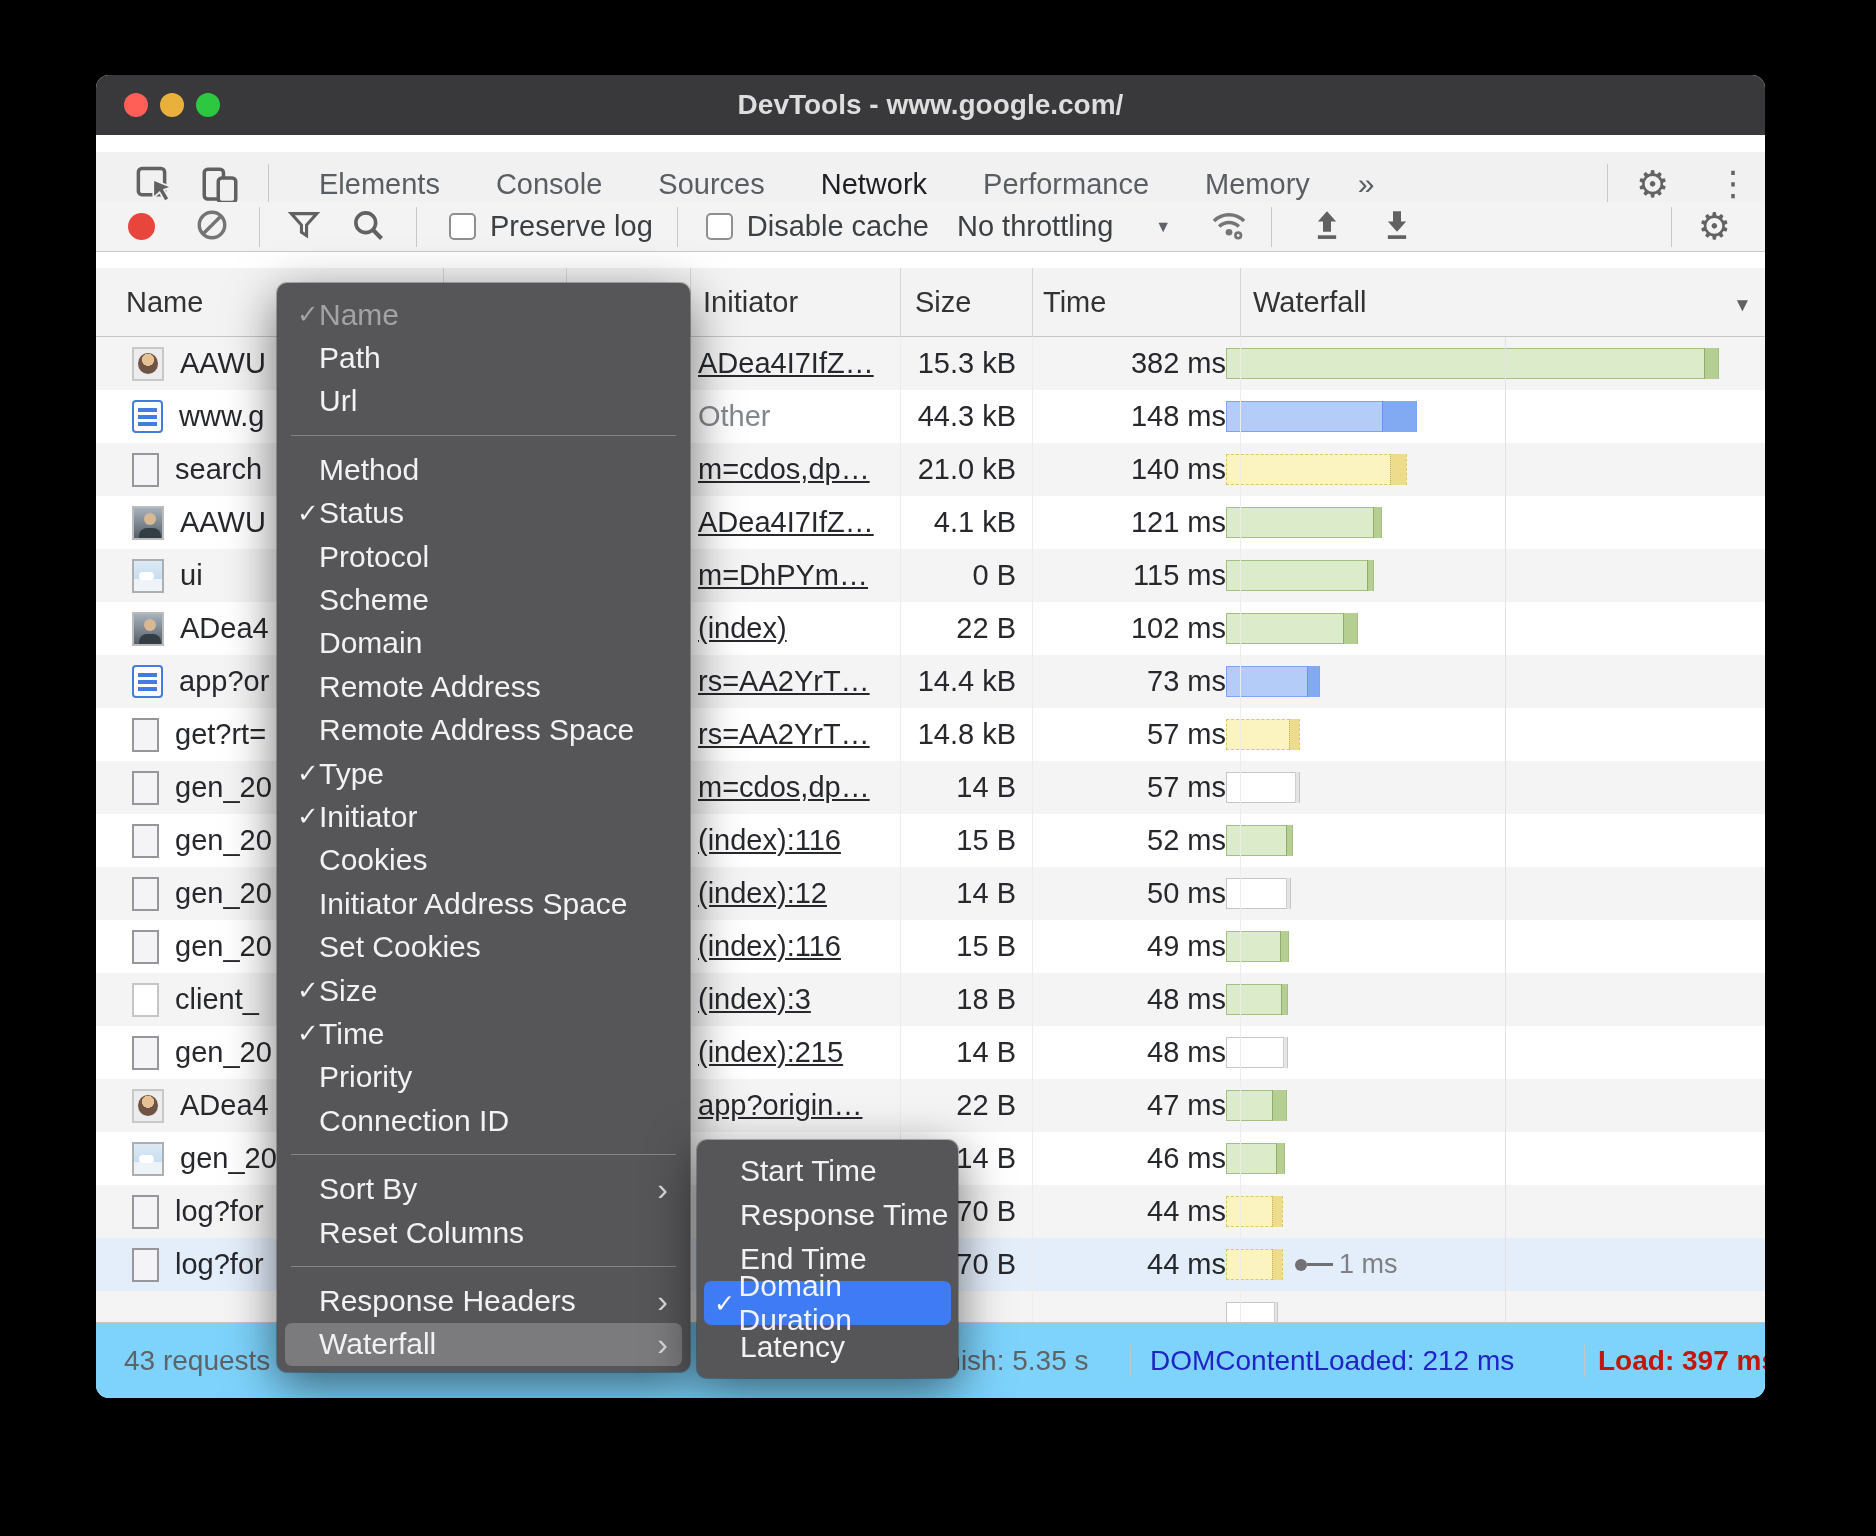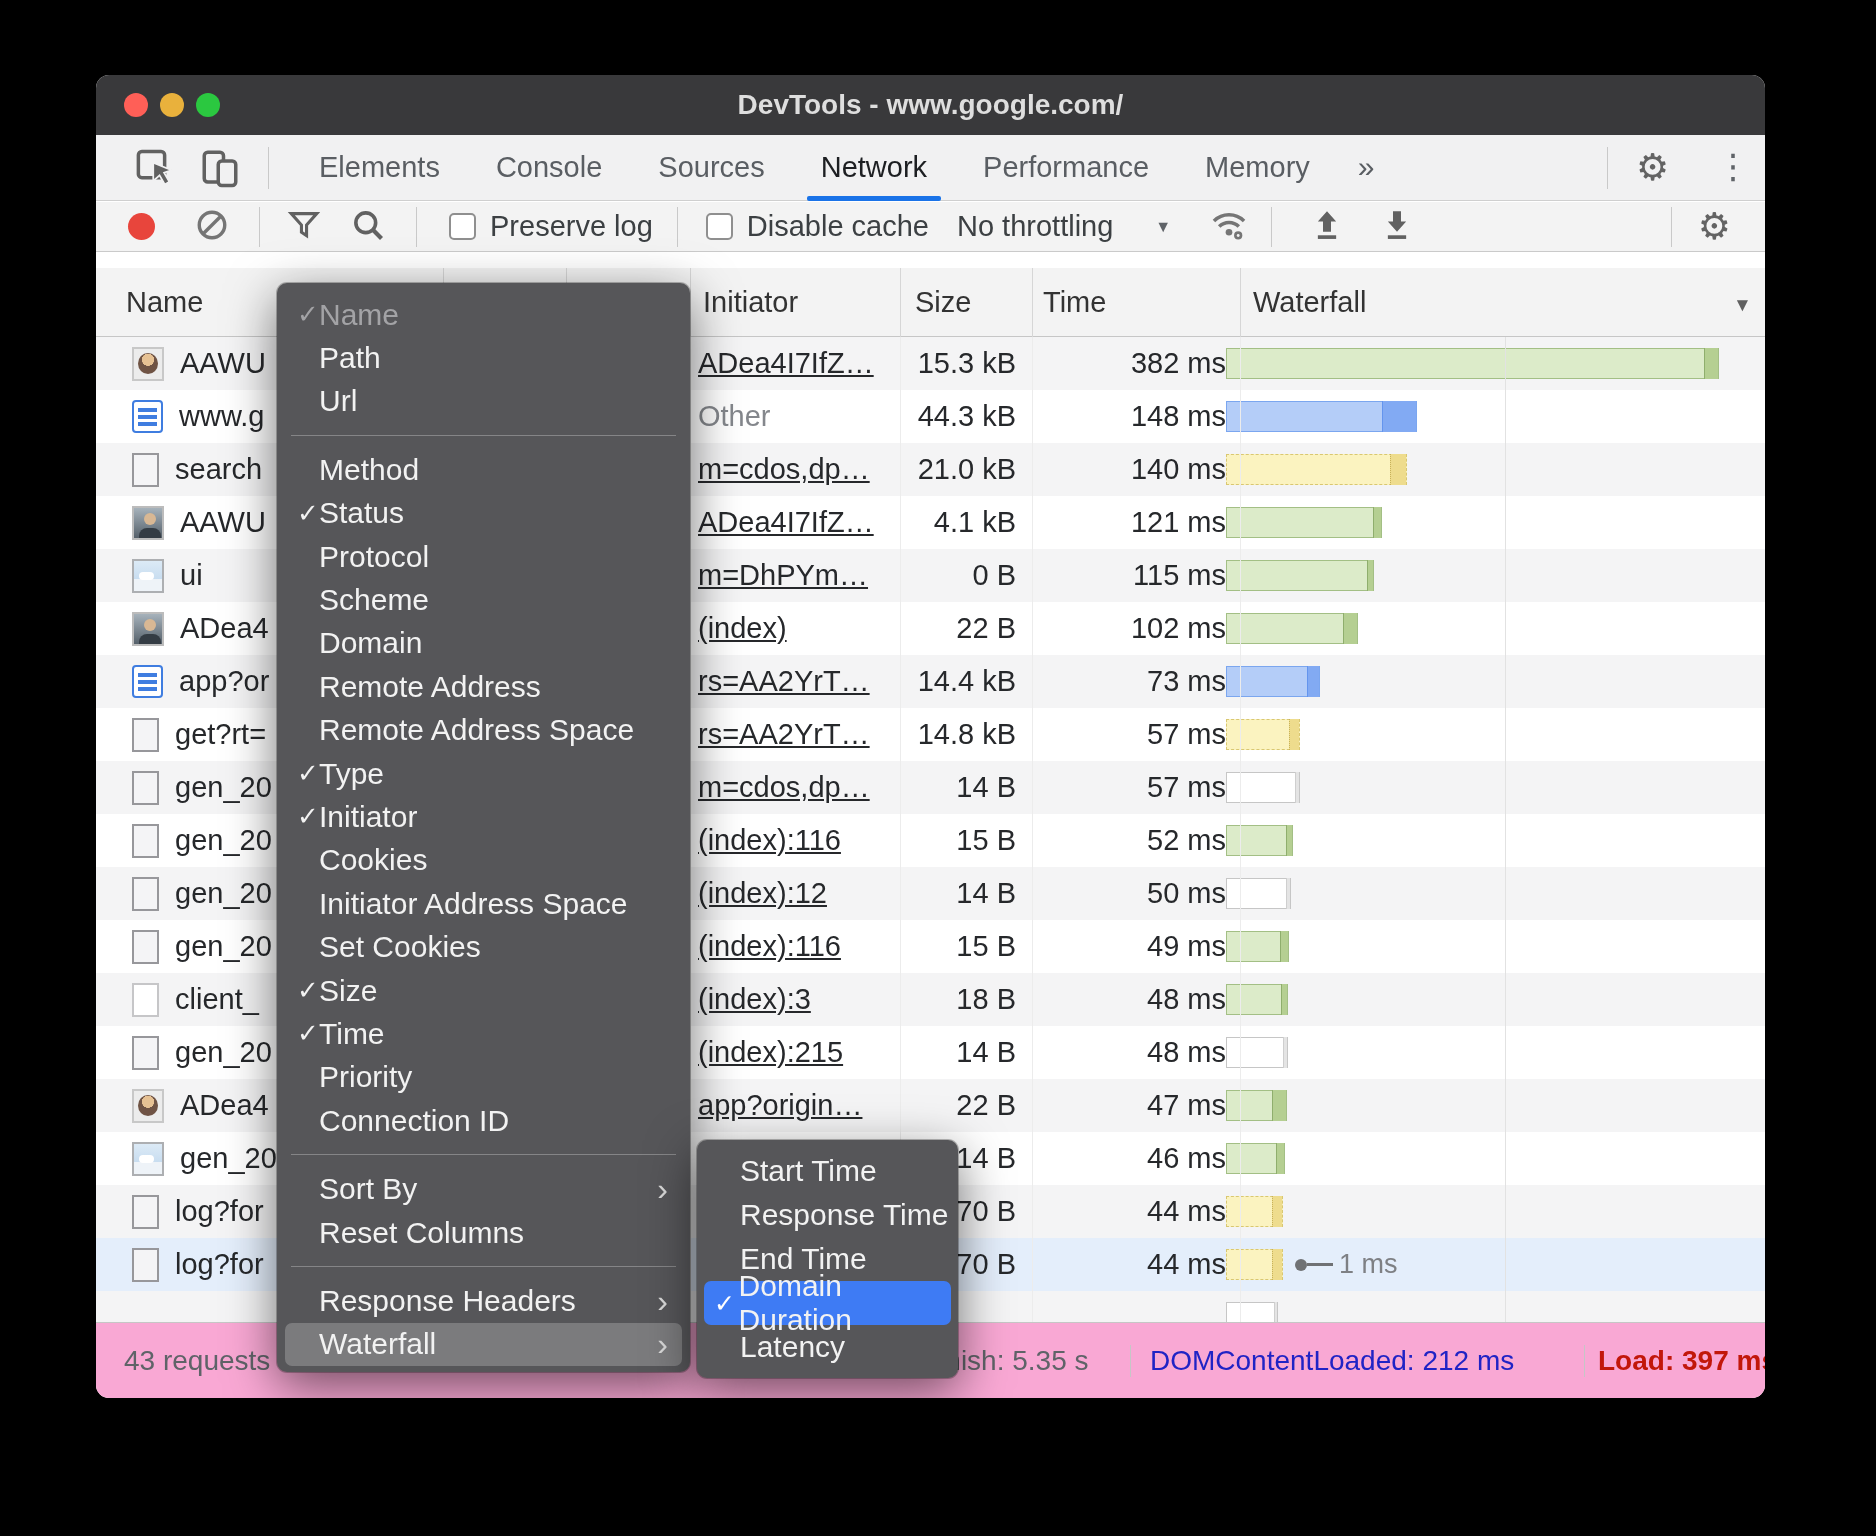--- a/index.html
+++ b/index.html
@@ -8,21 +8,21 @@
   .window{position:absolute;left:96px;top:75px;width:1669px;height:1323px;background:#fff;
     border-radius:13px;overflow:hidden;box-shadow:0 35px 110px rgba(0,0,0,.85);}
   
   .titlebar{position:absolute;left:0;top:0;right:0;height:60px;background:#39393b;display:flex;align-items:center;justify-content:center;}
   .title{color:#dedede;font-size:28px;font-weight:bold;}
   .tl{position:absolute;top:18px;width:24px;height:24px;border-radius:50%;}
   .tl.red{left:28px;background:#ff5f57;}
   .tl.yel{left:64px;background:#e9b13c;}
   .tl.grn{left:100px;background:#2bc840;}
   
-  .tabbar{position:absolute;left:0;top:60px;right:0;height:66px;background:#f1f1f2;border-bottom:1px solid #cfcfcf;}
+  .tabbar{position:absolute;left:0;top:77px;right:0;height:66px;background:#f1f1f2;border-bottom:1px solid #cfcfcf;}
   .tabbar svg{display:block;}
   .tb-ic{position:absolute;top:12px;}
   .insp{left:38px;} .dev{left:102px;}
   .vdiv{position:absolute;top:12px;width:1px;height:42px;background:#c9c9c9;}
   .tabs{position:absolute;left:195px;top:0;height:66px;display:flex;}
   .tab{position:relative;height:66px;line-height:64px;padding:0 28px;font-size:29px;color:#5a5e63;cursor:pointer;}
   .tab.active{color:#1d1f22;}
   .tab.active::after{content:"";position:absolute;left:14px;right:14px;bottom:0;height:5px;background:#1a73e8;border-radius:2px;}
   .tab-more{font-size:30px;color:#5a5e63;line-height:64px;padding:0 20px;}
   .gear{font-size:37px;color:#636363;line-height:1;}
@@ -78,21 +78,21 @@
   .blue-doc i{display:block;height:4px;background:#3f7de0;}
   .img-ico{width:32px;height:34px;border:2px solid #adafb2;background:linear-gradient(180deg,#dceaf6 0%,#c8ddf0 60%,#eef3f8 61%);position:relative;}
   .img-ico::after{content:"";position:absolute;left:5px;top:11px;width:15px;height:8px;background:#fff;border-radius:8px;}
   .avatar1{width:32px;height:34px;border:2px solid #c8c8c8;background:#ececec;position:relative;}
   .avatar1::after{content:"";position:absolute;left:4px;top:4px;width:20px;height:21px;border-radius:50%;
     background:radial-gradient(circle at 50% 32%,#e6c193 34%,#6f5344 36%);}
   .avatar2{width:32px;height:34px;border:2px solid #bcbcbc;background:linear-gradient(180deg,#a6b2bb,#55606a);position:relative;}
   .avatar2::after{content:"";position:absolute;left:10px;top:5px;width:12px;height:12px;border-radius:50%;background:#d9b894;}
   .avatar2::before{content:"";position:absolute;left:5px;bottom:0;width:22px;height:10px;border-radius:8px 8px 0 0;background:#343c44;}
   
-  .statusbar{position:absolute;left:0;right:0;top:1247px;height:76px;background:#f9a8d4;border-top:1px solid #c6c6c6;}
+  .statusbar{position:absolute;left:0;right:0;top:1247px;height:76px;background:#7dd3fc;border-top:1px solid #c6c6c6;}
   .sb{position:absolute;top:0;height:76px;line-height:76px;font-size:28px;color:#5f6368;white-space:nowrap;}
   .sb-sep{position:absolute;top:22px;width:1px;height:32px;background:#c6c6c6;}
   .sb.blue{color:#2023c5;}
   .sb.red{color:#c2170a;font-weight:bold;}
   
   .ctx{position:absolute;left:181px;top:208px;width:413px;height:1089px;background:#565659;border-radius:10px;
     box-shadow:0 14px 50px rgba(0,0,0,.55), 0 0 0 1px rgba(0,0,0,.25);z-index:40;padding:10px 0;display:flex;flex-direction:column;}
   .mi{height:43.4px;display:flex;align-items:center;margin:0 8px;border-radius:7px;flex:0 0 auto;}
   .mi .chk{width:34px;padding-left:12px;font-size:26px;color:#f2f2f2;}
   .mi .lbl{font-size:30px;color:#f2f2f2;flex:1;}

